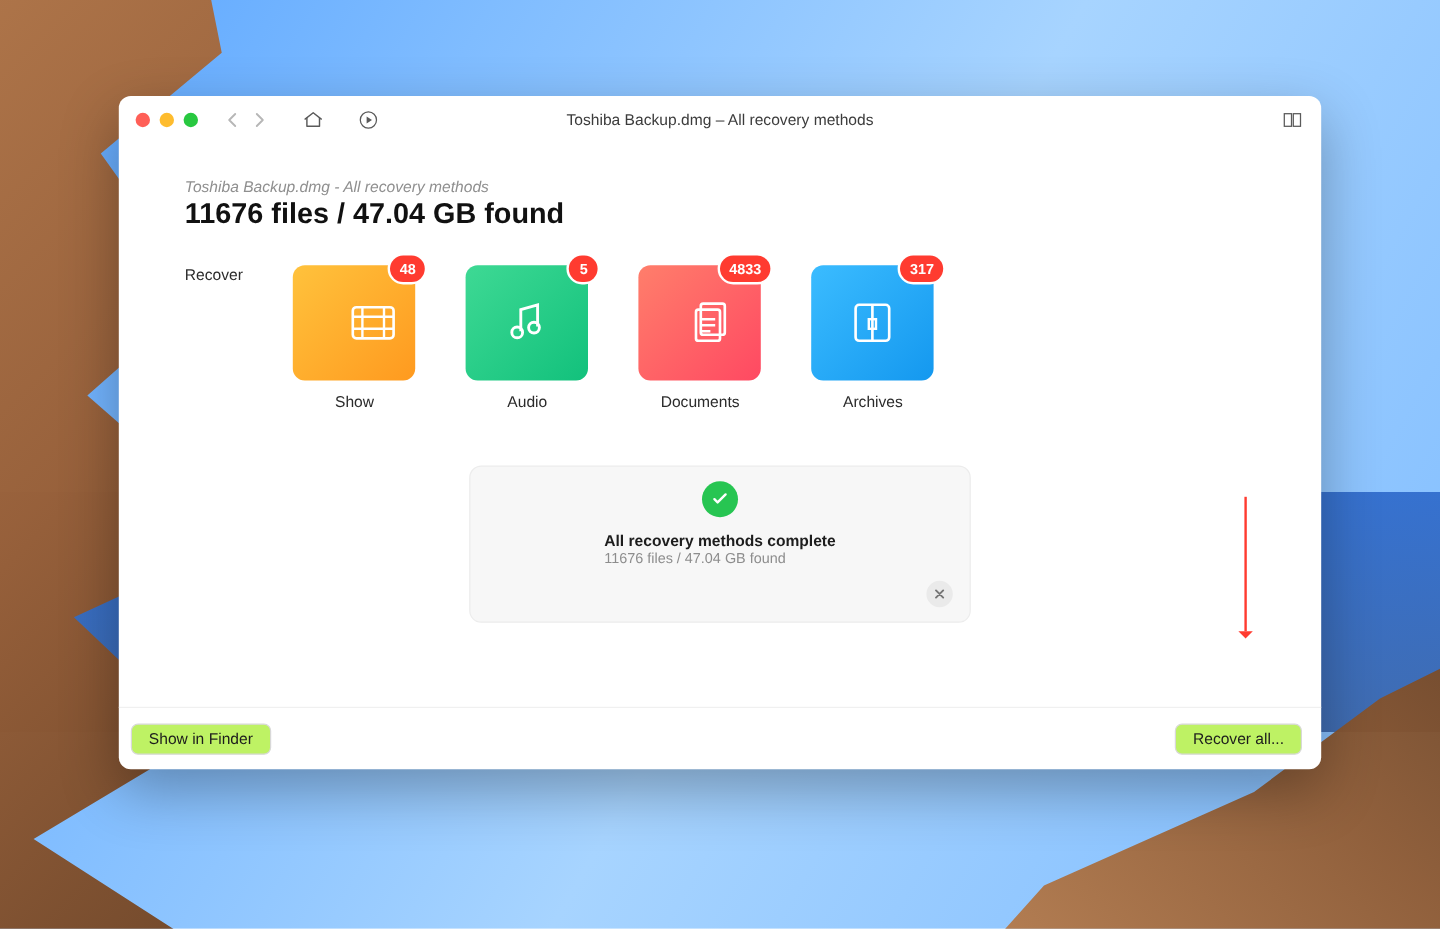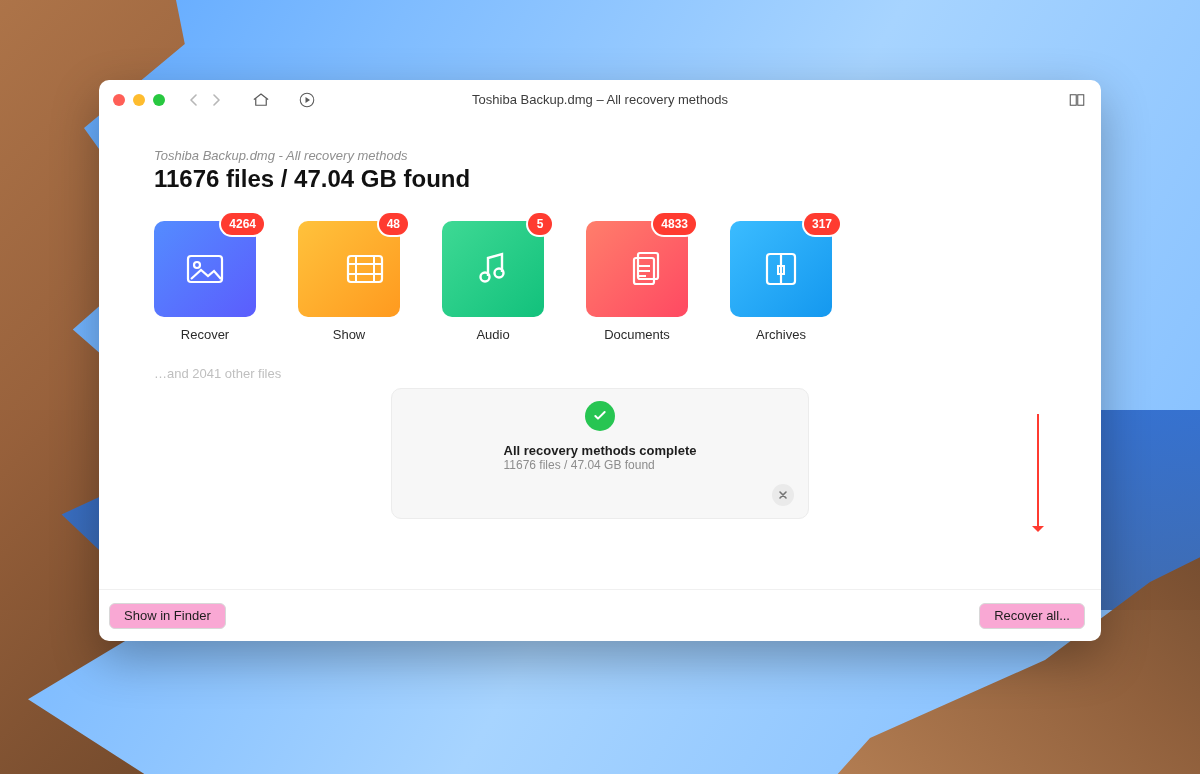--- a/index.html
+++ b/index.html
@@ -91,21 +91,21 @@
       font-size: 13px; line-height:1;
     }
     .footer {
       height: 52px; border-top: 1px solid #f0f0f0; display:flex; align-items:center;
       padding: 0 16px 0 10px; gap: 10px;
     }
     .btn {
       height: 26px; padding: 0 14px; border-radius: 6px; font-size: 13px;
       display:inline-flex; align-items:center; cursor:pointer; user-select:none;
     }
-    .btn-secondary { background:#f9a8d4; border:1px solid #d8d8d8; color:#1d1d1d; }
+    .btn-secondary { background:#bef264; border:1px solid #d8d8d8; color:#1d1d1d; }
     .footer .spacer { flex:1; }
     .btn-primary {
       background:#1a7bf3; color:#fff; border:1px solid #1a7bf3;
       outline: 3px solid #ff5a2b; outline-offset: -1px; border-radius: 4px;
     }
     .annot-arrow { position:absolute; width: 2px; background:#ff3b30;
       height: 112px; bottom: 63px; right: 62px; }
     .annot-arrow::after {
       content:""; position:absolute; bottom:-2px; left:50%; transform:translateX(-50%);
       border: 6px solid transparent; border-top-color:#ff3b30; border-bottom:none;
@@ -161,28 +161,20 @@
         </svg>
     </span>
   </div>
 
   <div class="content">
     <div class="crumb">Toshiba Backup.dmg - All recovery methods</div>
     <div class="headline">11676 files / 47.04 GB found</div>
 
     <div id="cats" class="cats">
         <div class="cat">
-          <div class="tile tile-pictures">
-            <span class="badge">4264</span>
-            <svg viewBox="0 0 46 46" fill="none">
-              <rect x="6" y="10" width="34" height="26" rx="3" stroke="#fff" stroke-width="2.2"></rect>
-              <circle cx="15" cy="19" r="3" stroke="#fff" stroke-width="2.2"></circle>
-              <path d="M9 33l10-9 7 6 6-5 7 8" stroke="#fff" stroke-width="2.2" fill="none"></path>
-            </svg>
-          </div>
           <span class="cat-label">Recover</span>
         </div>
         <div class="cat">
           <div class="tile tile-video">
             <span class="badge">48</span>
             <svg viewBox="0 0 46 46" fill="none">
               <rect x="6" y="10" width="34" height="26" rx="3" stroke="#fff" stroke-width="2.2"></rect>
               <path d="M6 18h34M6 28h34" stroke="#fff" stroke-width="2"></path>
               <path d="M14 10v26M32 10v26" stroke="#fff" stroke-width="2"></path>
             </svg>
@@ -217,21 +209,20 @@
             <svg viewBox="0 0 46 46" fill="none">
               <rect x="9" y="8" width="28" height="30" rx="3" stroke="#fff" stroke-width="2.2"></rect>
               <path d="M23 8v30" stroke="#fff" stroke-width="2.2"></path>
               <rect x="20" y="20" width="6" height="8" stroke="#fff" stroke-width="2"></rect>
             </svg>
           </div>
           <span class="cat-label">Archives</span>
         </div>
       </div>
 
-    <div class="other-files">…and 2041 other files</div>
 
     <div class="status-card">
       <span class="check">
         <svg viewBox="0 0 24 24" fill="none">
             <path d="M5 12l4 4 10-10" stroke="#fff" stroke-width="3" stroke-linecap="round" stroke-linejoin="round"></path>
           </svg>
       </span>
       <div class="status-text">
         <span class="status-title">All recovery methods complete</span>
         <span class="status-sub">11676 files / 47.04 GB found</span>

